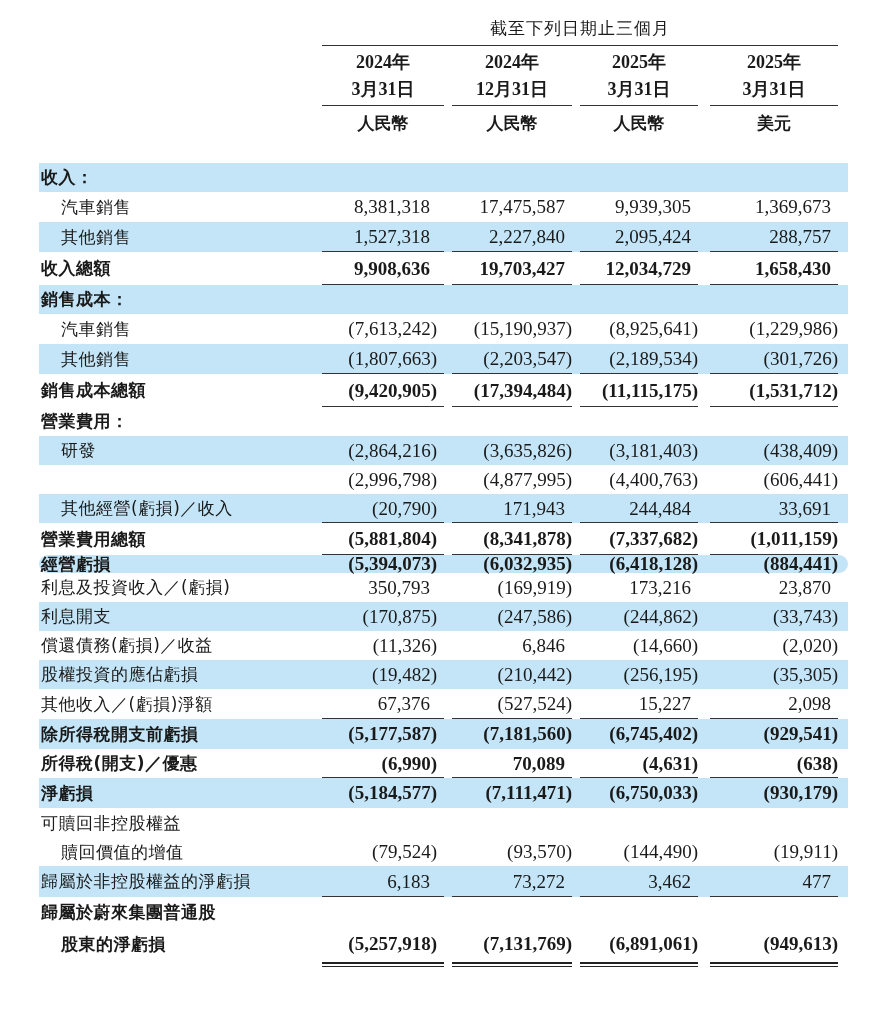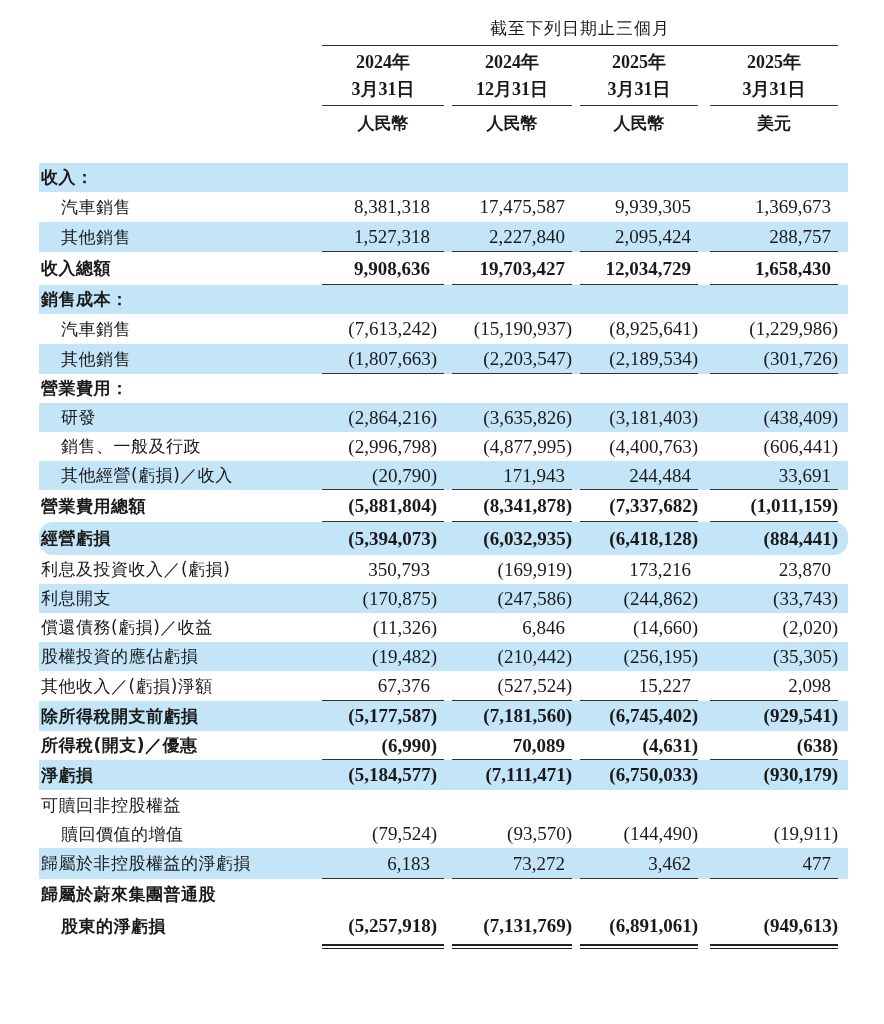--- a/index.html
+++ b/index.html
@@ -123,36 +123,46 @@
       <div class="lbl ind">其他銷售</div>
       <div class="val v0">(1,807,663)</div>
       <div class="sl s0"></div>
       <div class="val v1">(2,203,547)</div>
       <div class="sl s1"></div>
       <div class="val v2">(2,189,534)</div>
       <div class="sl s2"></div>
       <div class="val v3">(301,726)</div>
       <div class="sl s3"></div>
     </div>
+    <div class="row" style="height: 33px;">
+      <div class="lbl bold">銷售成本總額</div>
+      <div class="val v0 bold">(9,420,905)</div>
+      <div class="sl s0"></div>
+      <div class="val v1 bold">(17,394,484)</div>
+      <div class="sl s1"></div>
+      <div class="val v2 bold">(11,115,175)</div>
+      <div class="sl s2"></div>
+      <div class="val v3 bold">(1,531,712)</div>
+      <div class="sl s3"></div>
+    </div>
     <div class="row" style="height: 29px;">
       <div class="lbl bold">營業費用：</div>
       <div class="val v0 bold"></div>
       <div class="val v1 bold"></div>
       <div class="val v2 bold"></div>
       <div class="val v3 bold"></div>
     </div>
     <div class="row blue" style="height: 29px;">
       <div class="lbl ind">研發</div>
       <div class="val v0">(2,864,216)</div>
       <div class="val v1">(3,635,826)</div>
       <div class="val v2">(3,181,403)</div>
       <div class="val v3">(438,409)</div>
     </div>
     <div class="row" style="height: 29px;">
-      <div class="lbl ind">銷售、一般及行政</div>
       <div class="val v0">(2,996,798)</div>
       <div class="val v1">(4,877,995)</div>
       <div class="val v2">(4,400,763)</div>
       <div class="val v3">(606,441)</div>
     </div>
     <div class="row blue" style="height: 29px;">
       <div class="lbl ind">其他經營(虧損)／收入</div>
       <div class="val v0">(20,790)</div>
       <div class="sl s0"></div>
       <div class="val v1 pos">171,943</div>
@@ -166,21 +176,21 @@
       <div class="lbl bold">營業費用總額</div>
       <div class="val v0 bold">(5,881,804)</div>
       <div class="sl s0"></div>
       <div class="val v1 bold">(8,341,878)</div>
       <div class="sl s1"></div>
       <div class="val v2 bold">(7,337,682)</div>
       <div class="sl s2"></div>
       <div class="val v3 bold">(1,011,159)</div>
       <div class="sl s3"></div>
     </div>
-    <div class="row blue" style="height: 33px; border-radius: 14px;">
+    <div class="row blue" style="height: 18px; border-radius: 14px;">
       <div class="lbl bold">經營虧損</div>
       <div class="val v0 bold">(5,394,073)</div>
       <div class="val v1 bold">(6,032,935)</div>
       <div class="val v2 bold">(6,418,128)</div>
       <div class="val v3 bold">(884,441)</div>
     </div>
     <div class="row" style="height: 29px;">
       <div class="lbl">利息及投資收入／(虧損)</div>
       <div class="val v0 pos">350,793</div>
       <div class="val v1">(169,919)</div>

